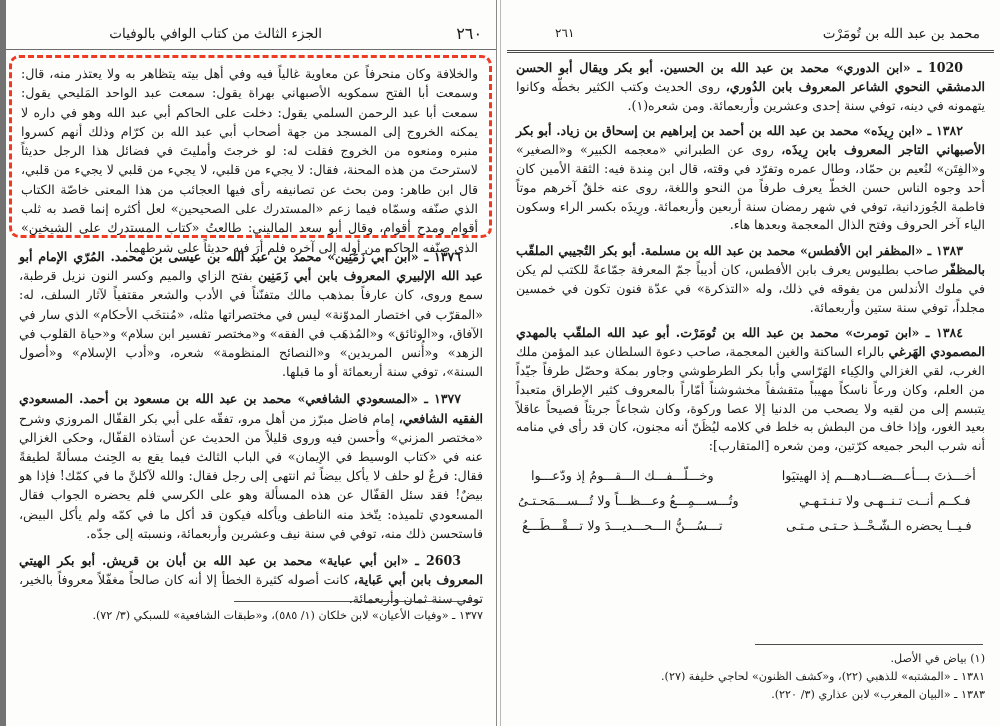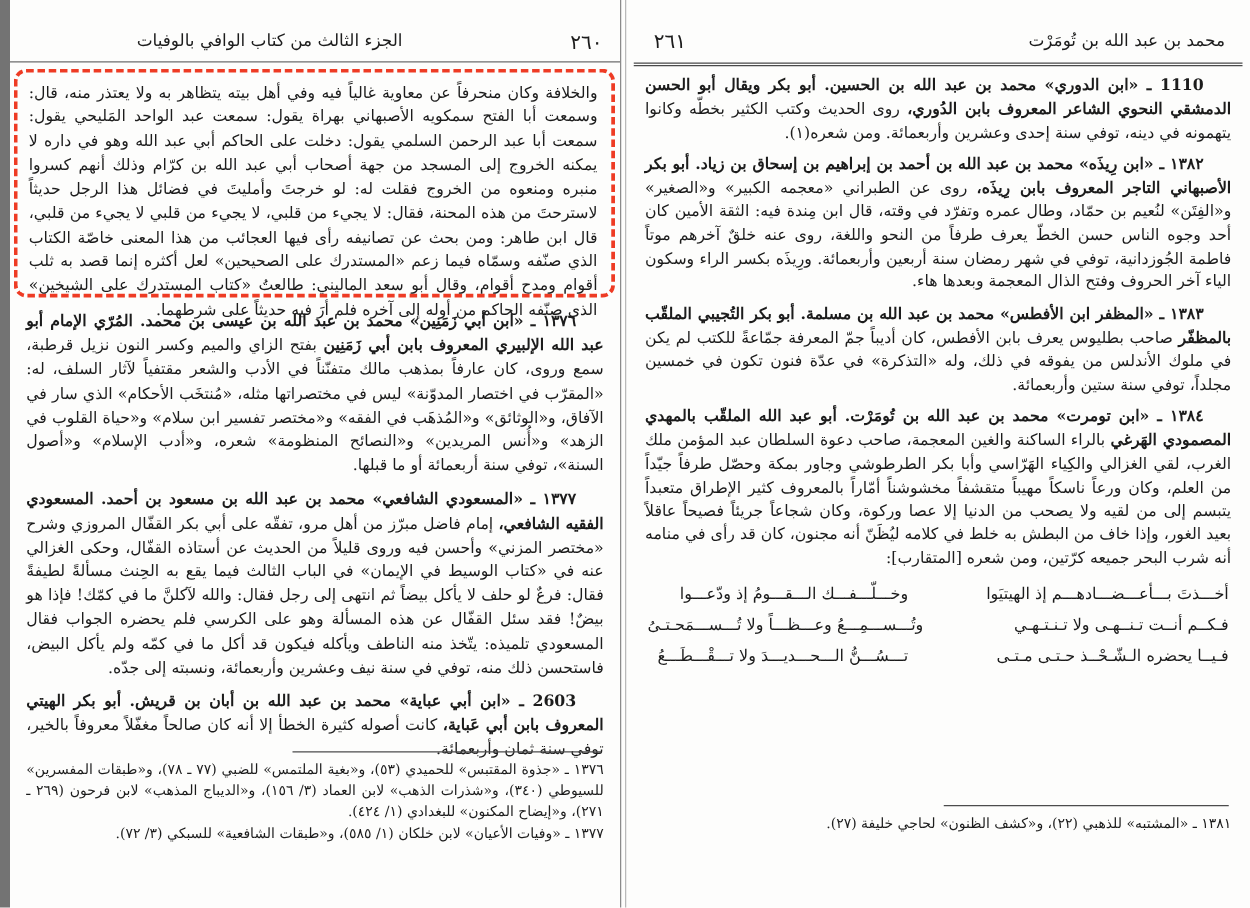--- a/index.html
+++ b/index.html
@@ -3,26 +3,26 @@
 <meta charset="utf-8">
 <style>
   html,body{margin:0;padding:0;}
   body{
     width:1000px;height:726px;overflow:hidden;
     background:#ffffff;color:#1c1c1c;
     font-family:"DejaVu Serif","Liberation Serif",serif;
   }
   .spread{position:relative;width:1000px;height:726px;background:#fdfdfc;}
   .page{position:absolute;top:0;height:726px;box-sizing:border-box;background:#fdfdfc;}
-  .page-left{left:0;width:497px;border-left:8px solid #737373;border-right:1px solid #8a8a8a;}
+  .page-left{left:0;width:497px;border-left:6px solid #737373;border-right:1px solid #8a8a8a;}
   .page-right{left:500px;width:500px;border-left:1px solid #b9b9b9;}
 
   .page-header{position:absolute;top:24px;left:14px;right:14px;direction:rtl;
     font-size:13.5px;line-height:18px;}
-  .page-header .num{position:absolute;top:0;font-size:16px;letter-spacing:1px;}
+  .page-header .num{position:absolute;top:0;font-size:12px;letter-spacing:1px;margin-left:32px;}
   .page-left .page-header .title{position:absolute;left:160px;right:160px;text-align:center;white-space:nowrap;}   
   .page-left .page-header{direction:rtl;}
   .page-left .num-pos{position:absolute;right:14px;top:0;}
   .page-right .page-header .title{position:absolute;right:6px;top:0;}
   .page-right .page-header .num{left:8px;}
 
   .head-rule-left{position:absolute;top:49px;left:0;right:0;border-top:1px solid #6d6d6d;}
   .head-rule-right{position:absolute;top:50px;left:6px;right:6px;border-top:3px double #4a4a4a;}
 
   .redbox{
@@ -37,21 +37,21 @@
   .content-right{position:absolute;top:59px;left:15px;right:15px;direction:rtl;}
 
   .entry{margin:0 0 8px 0;direction:rtl;text-align:justify;
     font-size:12.6px;line-height:19.2px;text-indent:22px;}
   .content-right .entry{line-height:18.8px;margin-bottom:7px;}
   .entry .ehead{font-weight:bold;}
 
   .poem{margin:4px 2px 6px 2px;direction:rtl;}
   .verse{display:flex;direction:rtl;justify-content:space-between;gap:48px;
     font-size:12.8px;line-height:25px;}
-  .hemi{flex:1;text-align:right;white-space:nowrap;}
+  .hemi{flex:1;text-align:center;white-space:nowrap;}
 
   .footnotes{position:absolute;left:13px;right:13px;direction:rtl;
     font-size:11.2px;line-height:16.8px;text-align:justify;}
   .footnotes-left{top:601px;}
   .footnotes-right{top:644px;left:15px;right:15px;}
   .fn-rule{border-top:1px solid #4c4c4c;margin:0 2px 6px auto;}
   .fn-rule-left{width:247px;}
   .fn-rule-right{width:228px;}
   .fn{margin:0 0 1px 0;}
 </style>
@@ -73,35 +73,34 @@
     </div>
 
     <div class="content-left">
       <p class="entry"><b class="ehead">١٣٧٦ ـ «ابن أبي زَمَنِين» محمد بن عبد الله بن عيسى بن محمد. المُرّي الإمام أبو عبد الله الإلبيري المعروف بابن أبي زَمَنِين</b> <span>بفتح الزاي والميم وكسر النون نزيل قرطبة، سمع وروى، كان عارفاً بمذهب مالك متفنّناً في الأدب والشعر مقتفياً لآثار السلف، له: «المقرّب في اختصار المدوّنة» ليس في مختصراتها مثله، «مُنتخَب الأحكام» الذي سار في الآفاق، و«الوثائق» و«المُذهَب في الفقه» و«مختصر تفسير ابن سلام» و«حياة القلوب في الزهد» و«أُنس المريدين» و«النصائح المنظومة» شعره، و«أدب الإسلام» و«أصول السنة»، توفي سنة أربعمائة أو ما قبلها.</span></p>
       <p class="entry"><b class="ehead">١٣٧٧ ـ «المسعودي الشافعي» محمد بن عبد الله بن مسعود بن أحمد. المسعودي الفقيه الشافعي،</b> <span>إمام فاضل مبرّز من أهل مرو، تفقّه على أبي بكر القفّال المروزي وشرح «مختصر المزني» وأحسن فيه وروى قليلاً من الحديث عن أستاذه القفّال، وحكى الغزالي عنه في «كتاب الوسيط في الإيمان» في الباب الثالث فيما يقع به الحِنث مسألةً لطيفةً فقال: فرعٌ لو حلف لا يأكل بيضاً ثم انتهى إلى رجل فقال: والله لآكلنَّ ما في كمّك! فإذا هو بيضٌ! فقد سئل القفّال عن هذه المسألة وهو على الكرسي فلم يحضره الجواب فقال المسعودي تلميذه: يتّخذ منه الناطف ويأكله فيكون قد أكل ما في كمّه ولم يأكل البيض، فاستحسن ذلك منه، توفي في سنة نيف وعشرين وأربعمائة، ونسبته إلى جدّه.</span></p>
       <p class="entry"><b class="ehead">2603 ـ «ابن أبي عباية» محمد بن عبد الله بن أبان بن قريش. أبو بكر الهيتي المعروف بابن أبي عَباية،</b> <span>كانت أصوله كثيرة الخطأ إلا أنه كان صالحاً مغفّلاً معروفاً بالخير، توفي سنة ثمان وأربعمائة.</span></p>
     </div>
 
     <div class="footnotes footnotes-left">
       <div class="fn-rule fn-rule-left"></div>
-      <div class="fn">١٣٧٦ ـ «جذوة المقتبس» للحميدي (٥٣)، و«بغية الملتمس» للضبي (٧٧ ـ ٧٨)، و«طبقات المفسرين» للسيوطي (٣٤٠)، و«شذرات الذهب» لابن العماد (٣/ ١٥٦)، و«الديباج المذهب» لابن فرحون (٢٦٩ ـ ٢٧١)، و«إيضاح المكنون» للبغدادي (١/ ٤٢٤).</div>
       <div class="fn">١٣٧٧ ـ «وفيات الأعيان» لابن خلكان (١/ ٥٨٥)، و«طبقات الشافعية» للسبكي (٣/ ٧٢).</div>
     </div>
   </div>
 
   <div class="page page-right">
 
     <div class="page-header">
       <span class="title">محمد بن عبد الله بن تُومَرْت</span>
       <span class="num">٢٦١</span>
     </div>
     <div class="head-rule-right"></div>
 
     <div class="content-right">
-      <p class="entry"><b class="ehead">1110 ـ «ابن الدوري» محمد بن عبد الله بن الحسين. أبو بكر ويقال أبو الحسن الدمشقي النحوي الشاعر المعروف بابن الدُوري،</b> <span>روى الحديث وكتب الكثير بخطّه وكانوا يتهمونه في دينه، توفي سنة إحدى وعشرين وأربعمائة. ومن شعره(١).</span></p>
+      <p class="entry"><b class="ehead">1020 ـ «ابن الدوري» محمد بن عبد الله بن الحسين. أبو بكر ويقال أبو الحسن الدمشقي النحوي الشاعر المعروف بابن الدُوري،</b> <span>روى الحديث وكتب الكثير بخطّه وكانوا يتهمونه في دينه، توفي سنة إحدى وعشرين وأربعمائة. ومن شعره(١).</span></p>
       <p class="entry"><b class="ehead">١٣٨٢ ـ «ابن رِيذَه» محمد بن عبد الله بن أحمد بن إبراهيم بن إسحاق بن زياد. أبو بكر الأصبهاني التاجر المعروف بابن رِيذَه،</b> <span>روى عن الطبراني «معجمه الكبير» و«الصغير» و«الفِتَن» لنُعيم بن حمّاد، وطال عمره وتفرّد في وقته، قال ابن مِندة فيه: الثقة الأمين كان أحد وجوه الناس حسن الخطّ يعرف طرفاً من النحو واللغة، روى عنه خلقٌ آخرهم موتاً فاطمة الجُوزدانية، توفي في شهر رمضان سنة أربعين وأربعمائة. ورِيذَه بكسر الراء وسكون الياء آخر الحروف وفتح الذال المعجمة وبعدها هاء.</span></p>
       <p class="entry"><b class="ehead">١٣٨٣ ـ «المظفر ابن الأفطس» محمد بن عبد الله بن مسلمة. أبو بكر التُجيبي الملقّب بالمظفّر</b> <span>صاحب بطليوس يعرف بابن الأفطس، كان أديباً جمّ المعرفة جمّاعةً للكتب لم يكن في ملوك الأندلس من يفوقه في ذلك، وله «التذكرة» في عدّة فنون تكون في خمسين مجلداً، توفي سنة ستين وأربعمائة.</span></p>
       <p class="entry"><b class="ehead">١٣٨٤ ـ «ابن تومرت» محمد بن عبد الله بن تُومَرْت. أبو عبد الله الملقّب بالمهدي المصمودي الهَرغي</b> <span>بالراء الساكنة والغين المعجمة، صاحب دعوة السلطان عبد المؤمن ملك الغرب، لقي الغزالي والكِياء الهَرّاسي وأبا بكر الطرطوشي وجاور بمكة وحصّل طرفاً جيّداً من العلم، وكان ورعاً ناسكاً مهيباً متقشفاً مخشوشناً أمّاراً بالمعروف كثير الإطراق متعبداً يتبسم إلى من لقيه ولا يصحب من الدنيا إلا عصا وركوة، وكان شجاعاً جريئاً فصيحاً عاقلاً بعيد الغور، وإذا خاف من البطش به خلط في كلامه ليُظَنّ أنه مجنون، كان قد رأى في منامه أنه شرب البحر جميعه كرّتين، ومن شعره [المتقارب]:</span></p>
 
       <div class="poem">
         <div class="verse">
           <span class="hemi">أخـــذتَ بـــأعـــضـــادهـــم إذ الهيتيَوا</span>
           <span class="hemi">وخـــلّـــفـــك الـــقـــومُ إذ ودّعـــوا</span>
         </div>
         <div class="verse">
@@ -110,17 +109,19 @@
         </div>
         <div class="verse">
           <span class="hemi">فـيــا يحضره الـشّـحْــذ حـتـى مـتـى</span>
           <span class="hemi">تـــسُـــنُّ الـــحـــديـــدَ ولا تـــقْـــطَـــعُ</span>
         </div>
       </div>
     </div>
 
     <div class="footnotes footnotes-right">
       <div class="fn-rule fn-rule-right"></div>
+      <div class="fn">(١)    بياض في الأصل.</div>
       <div class="fn">١٣٨١ ـ «المشتبه» للذهبي (٢٢)، و«كشف الظنون» لحاجي خليفة (٢٧).</div>
+      <div class="fn">١٣٨٣ ـ «البيان المغرب» لابن عذاري (٣/ ٢٢٠).</div>
     </div>
   </div>
 
 </div>
 
 </body></html>

